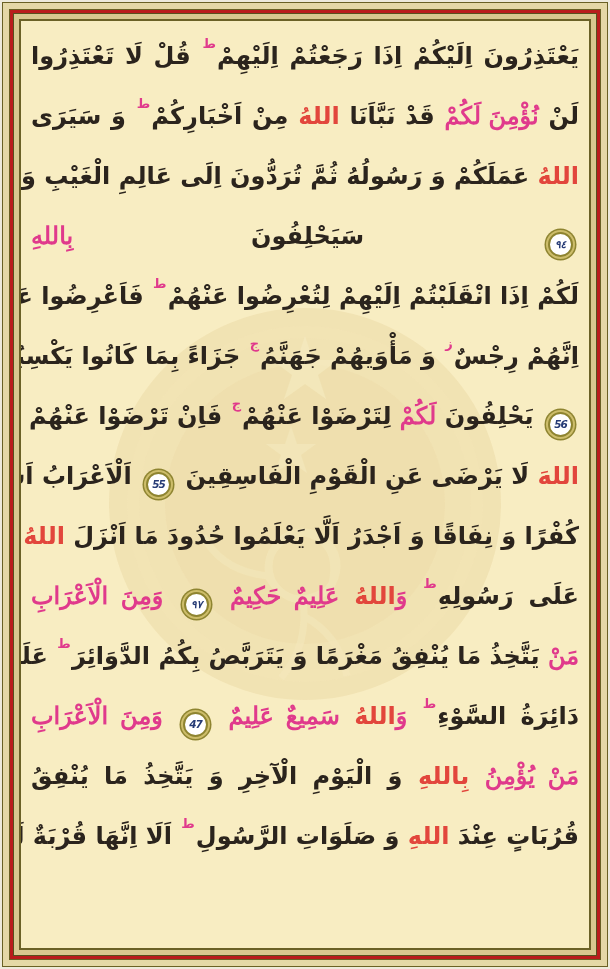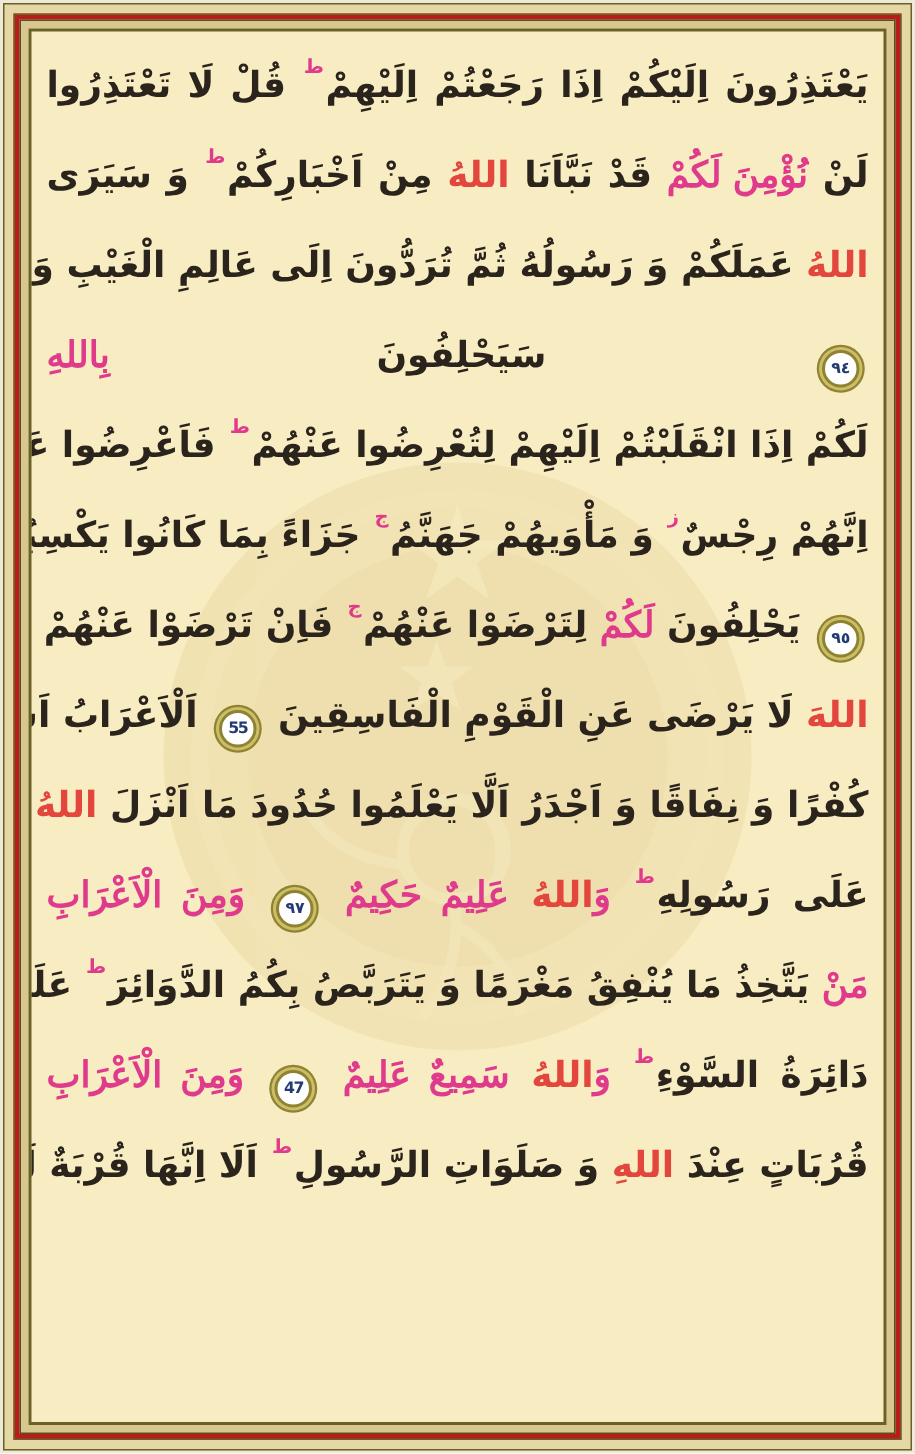--- a/index.html
+++ b/index.html
@@ -35,21 +35,21 @@
   .stopmark{
     display:inline-block;position:relative;top:-16px;
     font-size:13px;font-weight:700;color:#e03a8c;line-height:1;
     margin:0 1px;
   }
   .verse-marker{
     display:inline-flex;align-items:center;justify-content:center;
     width:21px;height:21px;border-radius:50%;
     background:#ffffff;border:2px solid #8e8430;
     box-shadow:0 0 0 2px #cdbd6a,0 0 0 3.5px #8e8430;
-    vertical-align:-4px;margin:0 6px;
+    vertical-align:-4px;margin:0 6px;font-style:italic;
   }
   .vnum{
     font-size:10.5px;font-weight:700;color:#253a75;line-height:1;
     letter-spacing:-1px;
   }
 </style>
 </head>
 <body>
 
 <div class="screen">
@@ -76,33 +76,34 @@
           <div class="mushaf-text">
               <div class="line"><span class="seg ink">يَعْتَذِرُونَ اِلَيْكُمْ اِذَا رَجَعْتُمْ اِلَيْهِمْ</span><span class="stopmark">ط</span> <span class="seg ink">قُلْ لَا تَعْتَذِرُوا</span></div>
               <div class="line"><span class="seg ink">لَنْ</span> <span class="seg pink">نُؤْمِنَ لَكُمْ</span> <span class="seg ink">قَدْ نَبَّاَنَا</span> <span class="seg red">اللهُ</span> <span class="seg ink">مِنْ اَخْبَارِكُمْ</span><span class="stopmark">ط</span> <span class="seg ink">وَ سَيَرَى</span></div>
               <div class="line"><span class="seg red">اللهُ</span> <span class="seg ink">عَمَلَكُمْ وَ رَسُولُهُ ثُمَّ تُرَدُّونَ اِلَى عَالِمِ الْغَيْبِ وَ الشَّهَادَةِ</span></div>
               <div class="line"> <span class="verse-marker">
                   <span class="vnum">٩٤</span>
                 </span> <span class="seg ink">سَيَحْلِفُونَ</span> <span class="seg pink">بِاللهِ</span></div>
               <div class="line"><span class="seg ink">لَكُمْ اِذَا انْقَلَبْتُمْ اِلَيْهِمْ لِتُعْرِضُوا عَنْهُمْ</span><span class="stopmark">ط</span> <span class="seg ink">فَاَعْرِضُوا عَنْهُمْ</span></div>
               <div class="line"><span class="seg ink">اِنَّهُمْ رِجْسٌ</span><span class="stopmark">ز</span> <span class="seg ink">وَ مَأْوَيهُمْ جَهَنَّمُ</span><span class="stopmark">ج</span> <span class="seg ink">جَزَاءً بِمَا كَانُوا يَكْسِبُونَ</span></div>
               <div class="line"><span class="verse-marker">
-                  <span class="vnum">٩٥</span>
+                  <span class="vnum">56</span>
                 </span> <span class="seg ink">يَحْلِفُونَ</span> <span class="seg pink">لَكُمْ</span> <span class="seg ink">لِتَرْضَوْا عَنْهُمْ</span><span class="stopmark">ج</span> <span class="seg ink">فَاِنْ تَرْضَوْا عَنْهُمْ فَاِنَّ</span></div>
               <div class="line"><span class="seg red">اللهَ</span> <span class="seg ink">لَا يَرْضَى عَنِ الْقَوْمِ الْفَاسِقِينَ</span> <span class="verse-marker">
                   <span class="vnum">55</span>
                 </span> <span class="seg ink">اَلْاَعْرَابُ اَشَدُّ</span></div>
               <div class="line"><span class="seg ink">كُفْرًا وَ نِفَاقًا وَ اَجْدَرُ اَلَّا يَعْلَمُوا حُدُودَ مَا اَنْزَلَ</span> <span class="seg red">اللهُ</span></div>
               <div class="line"><span class="seg ink">عَلَى رَسُولِهِ</span><span class="stopmark">ط</span> <span class="seg pink">وَ</span><span class="seg red">اللهُ</span> <span class="seg pink">عَلِيمٌ حَكِيمٌ</span> <span class="verse-marker">
                   <span class="vnum">٩٧</span>
                 </span> <span class="seg pink">وَمِنَ الْاَعْرَابِ</span></div>
               <div class="line"><span class="seg pink">مَنْ</span> <span class="seg ink">يَتَّخِذُ مَا يُنْفِقُ مَغْرَمًا وَ يَتَرَبَّصُ بِكُمُ الدَّوَائِرَ</span><span class="stopmark">ط</span> <span class="seg ink">عَلَيْهِمْ</span></div>
               <div class="line"><span class="seg ink">دَائِرَةُ السَّوْءِ</span><span class="stopmark">ط</span> <span class="seg pink">وَ</span><span class="seg red">اللهُ</span> <span class="seg pink">سَمِيعٌ عَلِيمٌ</span> <span class="verse-marker">
                   <span class="vnum">47</span>
                 </span> <span class="seg pink">وَمِنَ الْاَعْرَابِ</span></div>
+              <div class="line"><span class="seg pink">مَنْ يُؤْمِنُ</span> <span class="seg red">بِاللهِ</span> <span class="seg ink">وَ الْيَوْمِ الْآخِرِ وَ يَتَّخِذُ مَا يُنْفِقُ</span></div>
               <div class="line"><span class="seg ink">قُرُبَاتٍ عِنْدَ</span> <span class="seg red">اللهِ</span> <span class="seg ink">وَ صَلَوَاتِ الرَّسُولِ</span><span class="stopmark">ط</span> <span class="seg ink">اَلَا اِنَّهَا قُرْبَةٌ لَهُمْ</span></div>
             </div>
 
         </div>
       </div>
     </div>
   </div>
 </div>
 
 </body></html>

